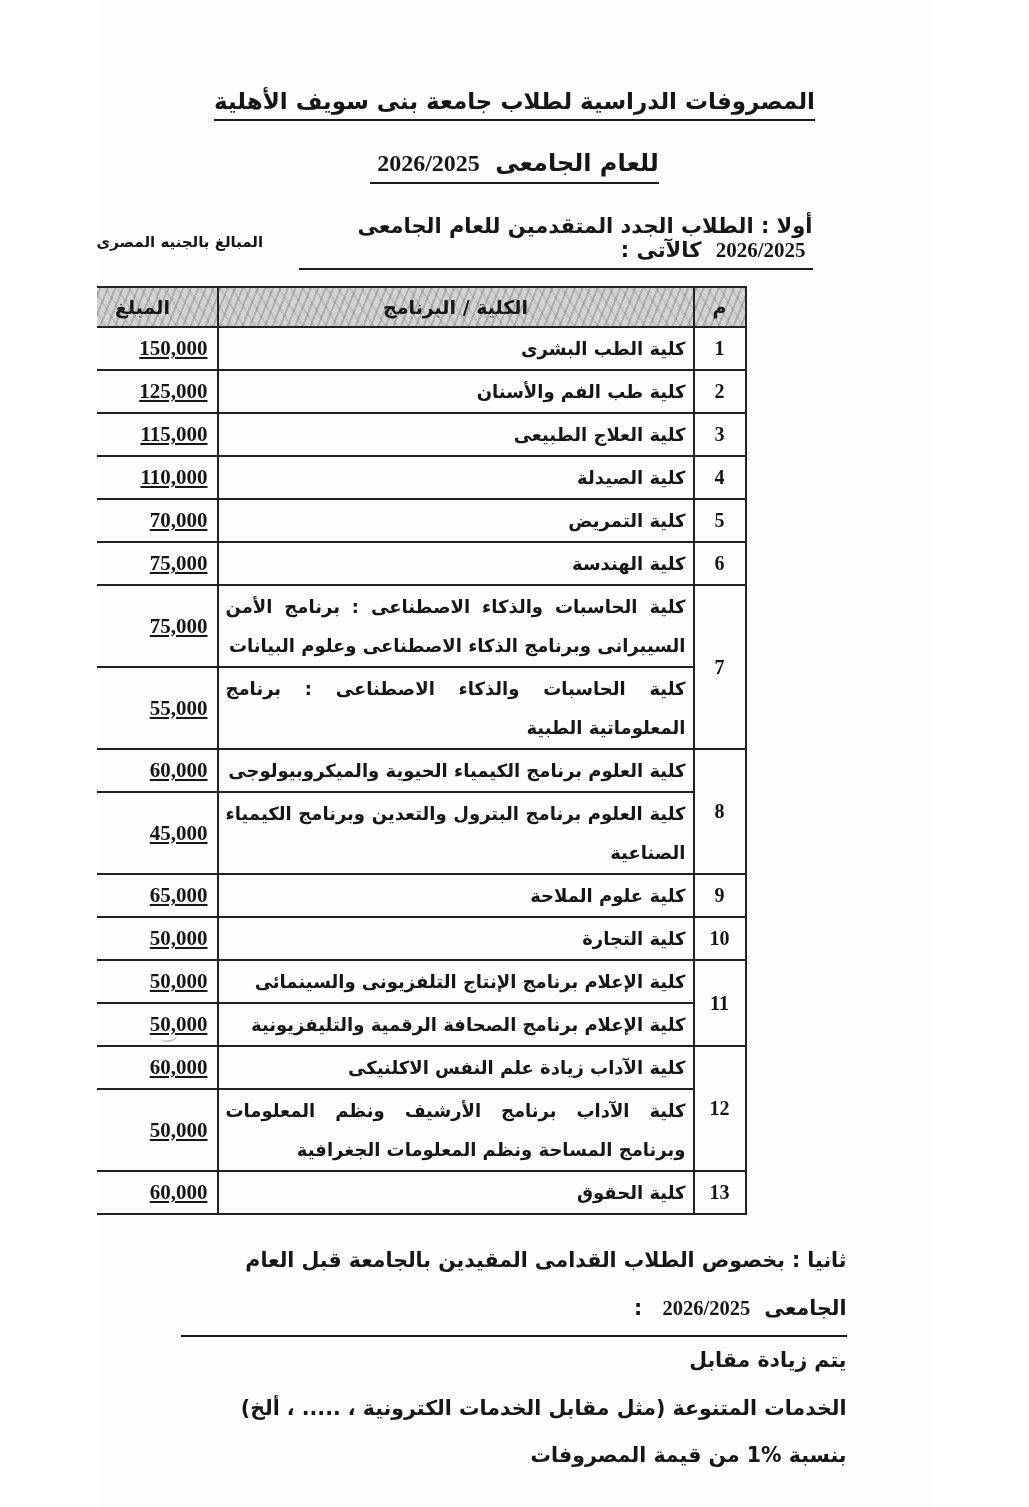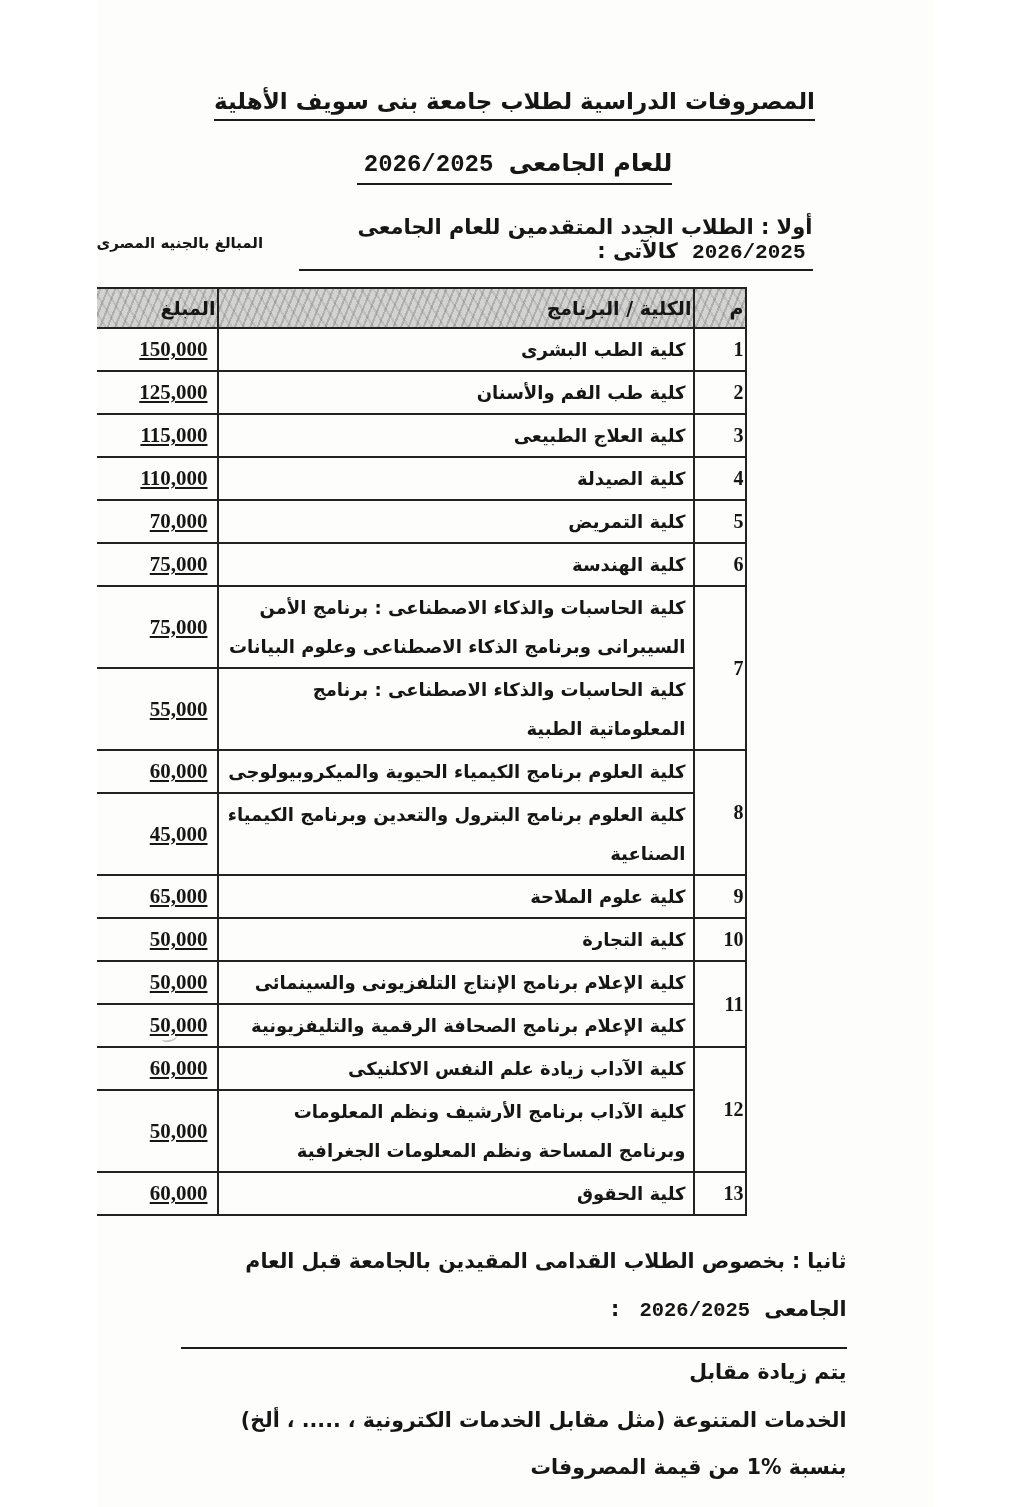--- a/index.html
+++ b/index.html
@@ -10,21 +10,21 @@
     margin: 0 auto;
     background: #fdfdfc;
     direction: rtl;
     font-family: "DejaVu Sans", sans-serif;
     color: #161616;
     font-weight: bold;
     padding-top: 88px;
     position: relative;
     overflow: hidden;
   }
-  .latin { font-family: Liberation Mono, monospace; margin: 0 7px; }
+  .latin { font-family: Liberation Serif, serif; margin: 0 7px; }
   .u-wrap { display: inline-block; border-bottom: 2.5px solid #1b1b1b; padding-bottom: 5px; }
 
   .title1 { text-align: center; font-size: 23px; margin: 0 0 28px 0; }
   .title2 { text-align: center; font-size: 24px; margin: 0 0 30px 0; }
   .subtitle { text-align: center; font-size: 22px; margin: 0 0 32px 0; }
 
   .section-line {
     display: flex;
     align-items: center;
     padding-right: 120px;
@@ -36,21 +36,20 @@
 
   table.fees {
     border-collapse: collapse;
     width: 678px;
     margin-right: 186px;
     table-layout: fixed;
   }
   table.fees th, table.fees td {
     border: 2.4px solid #222222;
     vertical-align: middle;
-    text-align: right;
   }
   col.c-num     { width: 52px; }
   col.c-college { width: 476px; }
   col.c-amount  { width: 150px; }
 
   th.hatch {
     height: 40px;
     font-size: 19px;
     text-align: center;
     background:
@@ -76,21 +75,21 @@
     font-family: "Liberation Serif", "DejaVu Serif", serif;
     font-size: 20px;
     text-align: center;
   }
 
   .footer {
     margin: 22px 86px 0 84px;
     font-size: 20.5px;
     line-height: 2.32;
   }
-  .f-line1 .u-wrap { border-bottom-width: 2px; padding-bottom: 13px; }
+  .f-line1 .u-wrap { border-bottom-width: 2px; padding-bottom: 3px; }
   .f-colon { margin: 0 6px; }
   .f-rest { }
 
   
   .scan-smudge {
     position: absolute;
     left: 64px; top: 1032px;
     width: 16px; height: 10px;
     border-bottom: 2px solid rgba(90,90,90,0.35);
     transform: rotate(-12deg);

